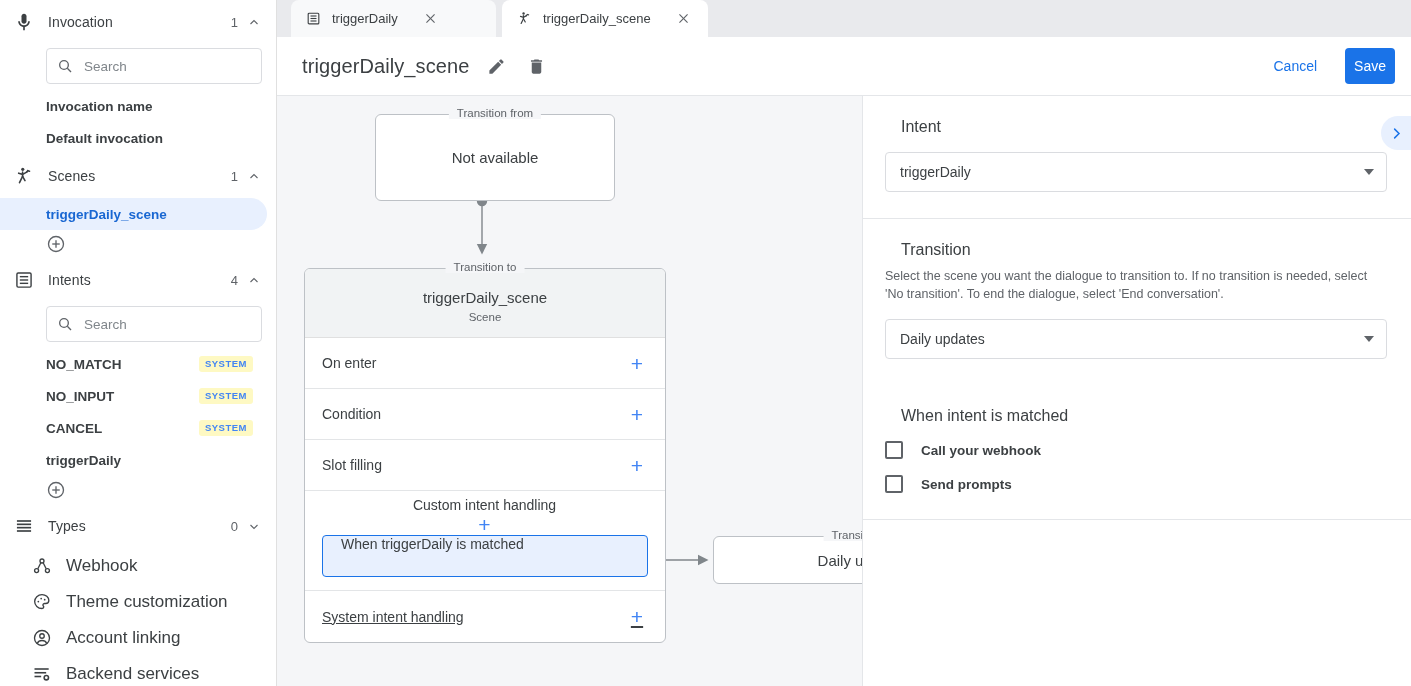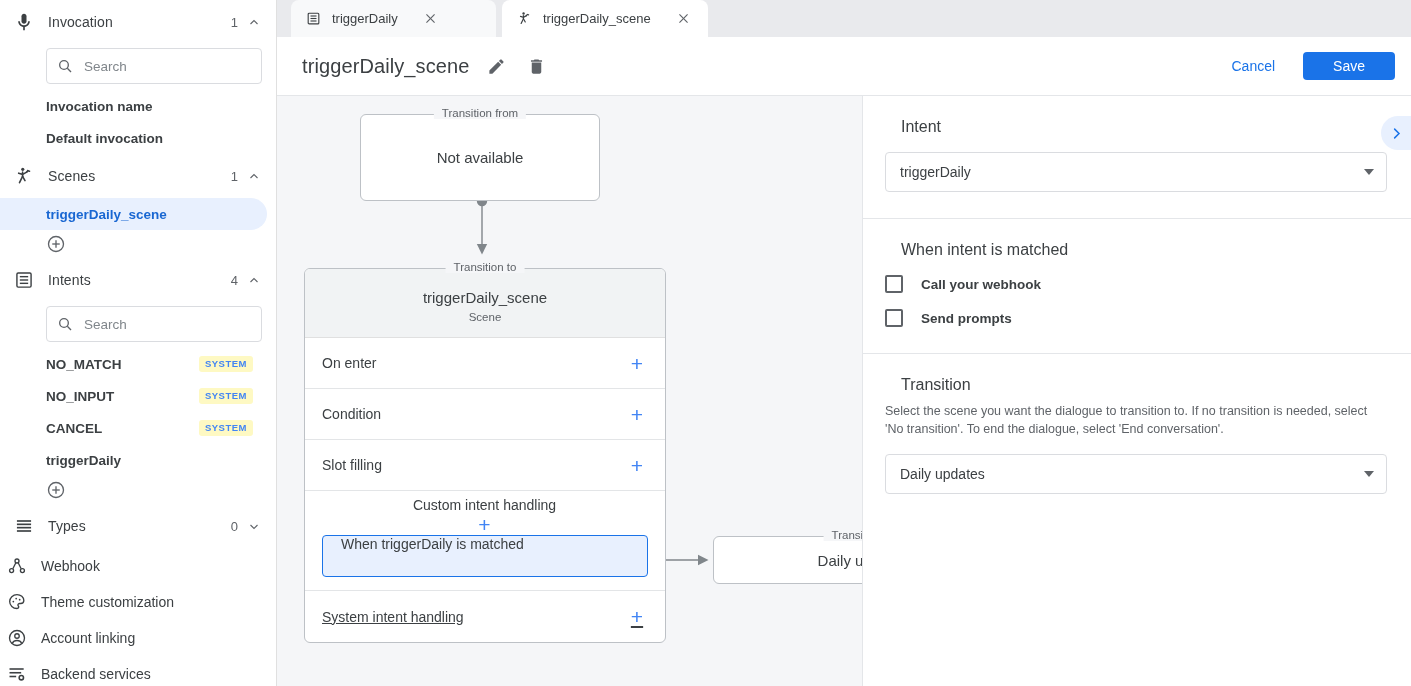--- a/index.html
+++ b/index.html
@@ -63,21 +63,21 @@
     padding: 3px 6px 3px; line-height: 1; flex: 0 0 auto;
   }
   .plus-row { padding: 4px 0 4px 46px; }
   .plus-circle {
     width: 20px; height: 20px; color: #5f6368; cursor: pointer;
     display: flex; align-items: center; justify-content: center;
   }
   .plus-circle svg { display: block; }
   .side-nav-item {
     display: flex; align-items: center; height: 36px;
-    padding: 0 16px 0 5px; font-size: 14px; color: #3c4043; cursor: pointer;
+    padding: 0 16px 0 30px; font-size: 17px; color: #3c4043; cursor: pointer;
   }
 
   
   #right { flex: 1 1 auto; height: 686px; position: relative; overflow: hidden;
            display: flex; flex-direction: column; background:#fff; }
 
   
   #tabbar { height: 37px; background: #e9eaed; display: flex; align-items: flex-end;
             padding-left: 14px; flex: 0 0 37px; position: relative; }
   .tab {
@@ -105,40 +105,40 @@
              display:flex; align-items:center; justify-content:center; cursor:pointer; }
   .hdr-ico svg { display:block; }
   .hdr-spacer { flex: 1 1 auto; }
   #cancel-btn {
     font-size: 14px; color: #1a73e8; font-weight: 500; padding: 9px 12px;
     border-radius: 4px; cursor: pointer; background: transparent; border: 0;
     font-family: "Liberation Sans", sans-serif;
   }
   #save-btn {
     font-size: 14px; color: #fff; font-weight: 500; background: #1a73e8;
-    border: 0; border-radius: 4px; padding: 0 30px; height: 28px; margin-left: 16px;
+    border: 0; border-radius: 4px; padding: 0 9px; height: 36px; margin-left: 16px;
     cursor: pointer; font-family: "Liberation Sans", sans-serif;
   }
 
   
   #body { flex: 1 1 auto; display: flex; min-height: 0; position: relative;
           border-top: 1px solid #e4e6e9; }
 
   
   #canvas { flex: 1 1 auto; position: relative; background: #f5f6f8; overflow: hidden; }
 
   .fieldset {
     position: absolute; border: 1px solid #bdc1c6; border-radius: 6px; background: #fff;
   }
   .fieldset > .legend {
     position: absolute; top: -8px; left: 50%; transform: translateX(-50%);
     background: #f5f6f8; padding: 0 8px; font-size: 11.5px; color: #5f6368;
     white-space: nowrap;
   }
-  #node-from { left: 83px; top: 18px; width: 240px; height: 87px; }
+  #node-from { left: 98px; top: 18px; width: 240px; height: 87px; }
   #node-from .nfrom-text {
     position:absolute; inset:0; display:flex; align-items:center; justify-content:center;
     font-size: 15px; color: #3c4043;
   }
 
   #node-to {
     left: 27px; top: 172px; width: 362px;
     border: 1px solid #bdc1c6; border-radius: 6px; background: #fff; position: absolute;
   }
   #node-to > .legend {
@@ -535,37 +535,37 @@
         </div>
 
         <div class="psec">
           <h3>Intent</h3>
           <div class="select">
             <span class="sv">triggerDaily</span>
             <span class="sarrow"></span>
           </div>
         </div>
 
-        <div class="psec">
-          <h3>When intent is matched</h3>
-          <div class="ck-row">
-            <span class="ck-box"></span>
-            <span class="ck-label">Call your webhook</span>
-          </div>
-          <div class="ck-row">
-            <span class="ck-box"></span>
-            <span class="ck-label">Send prompts</span>
-          </div>
-        </div>
-
         <div class="psec last">
           <h3>Transition</h3>
           <div class="phelp">Select the scene you want the dialogue to transition to. If no transition is needed, select 'No transition'. To end the dialogue, select 'End conversation'.</div>
           <div class="select">
             <span class="sv">Daily updates</span>
             <span class="sarrow"></span>
           </div>
         </div>
 
+        <div class="psec">
+          <h3>When intent is matched</h3>
+          <div class="ck-row">
+            <span class="ck-box"></span>
+            <span class="ck-label">Call your webhook</span>
+          </div>
+          <div class="ck-row">
+            <span class="ck-box"></span>
+            <span class="ck-label">Send prompts</span>
+          </div>
+        </div>
+
       </div>
     </div>
   </div>
 </div>
 
 </body></html>

